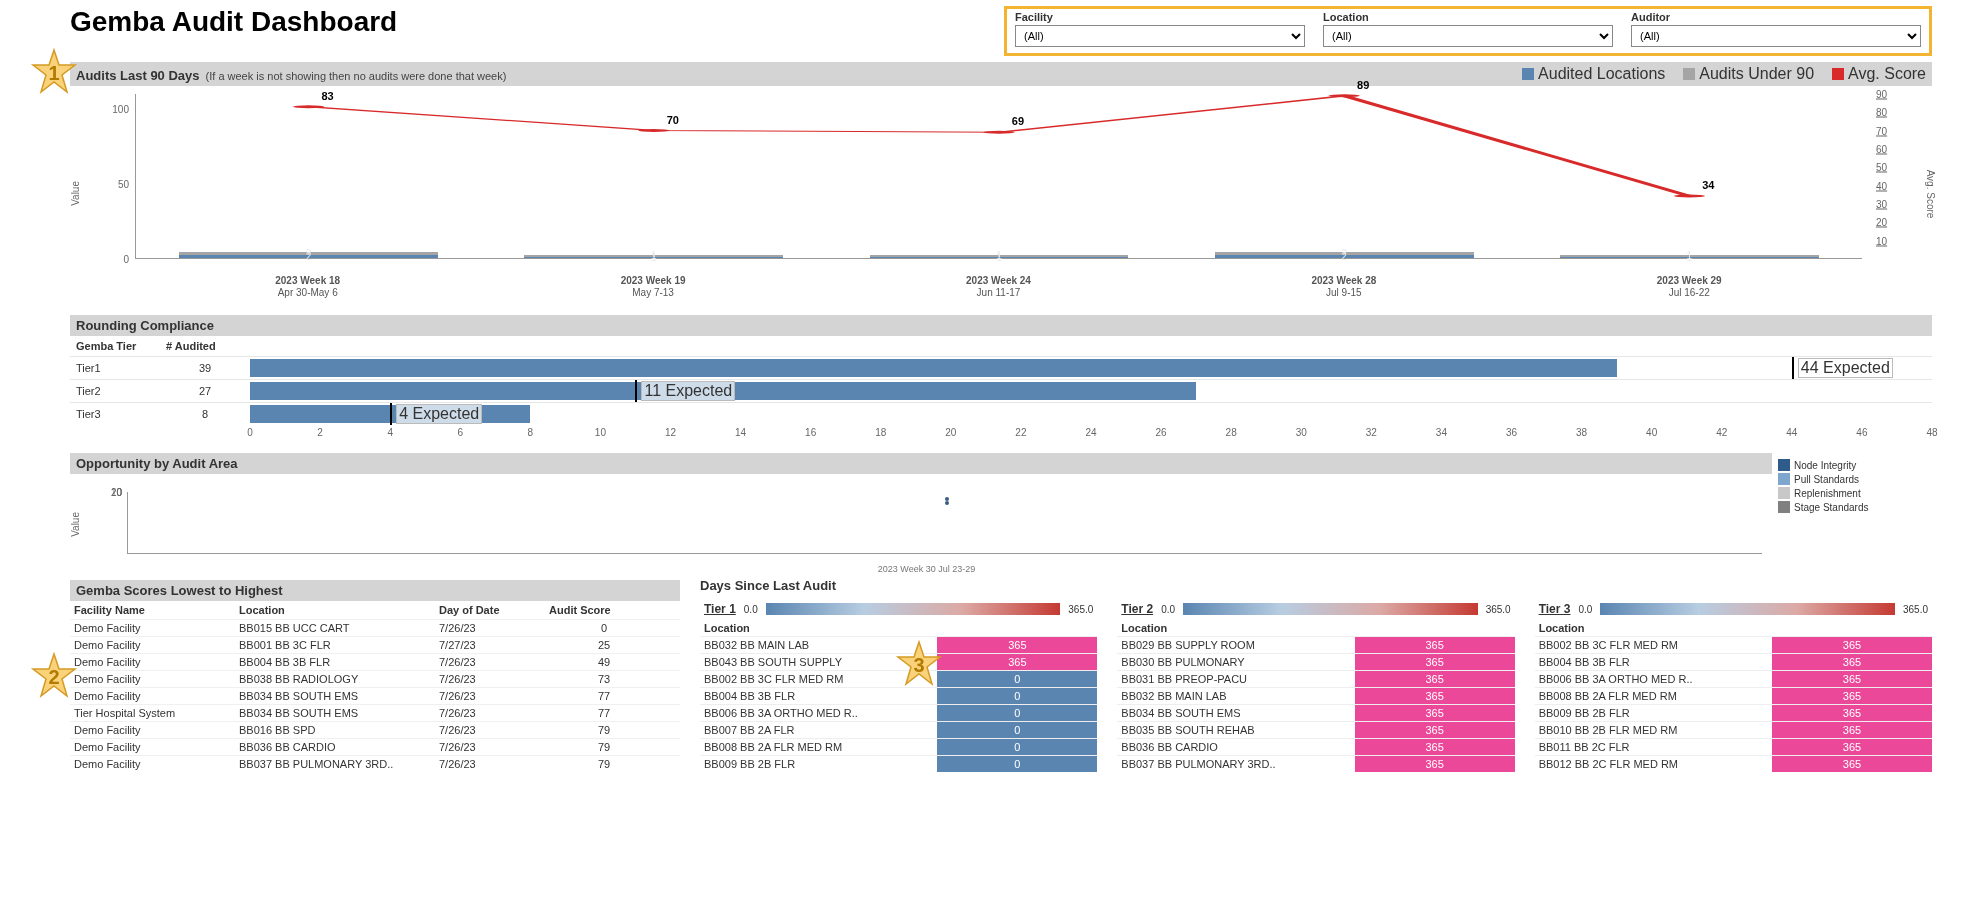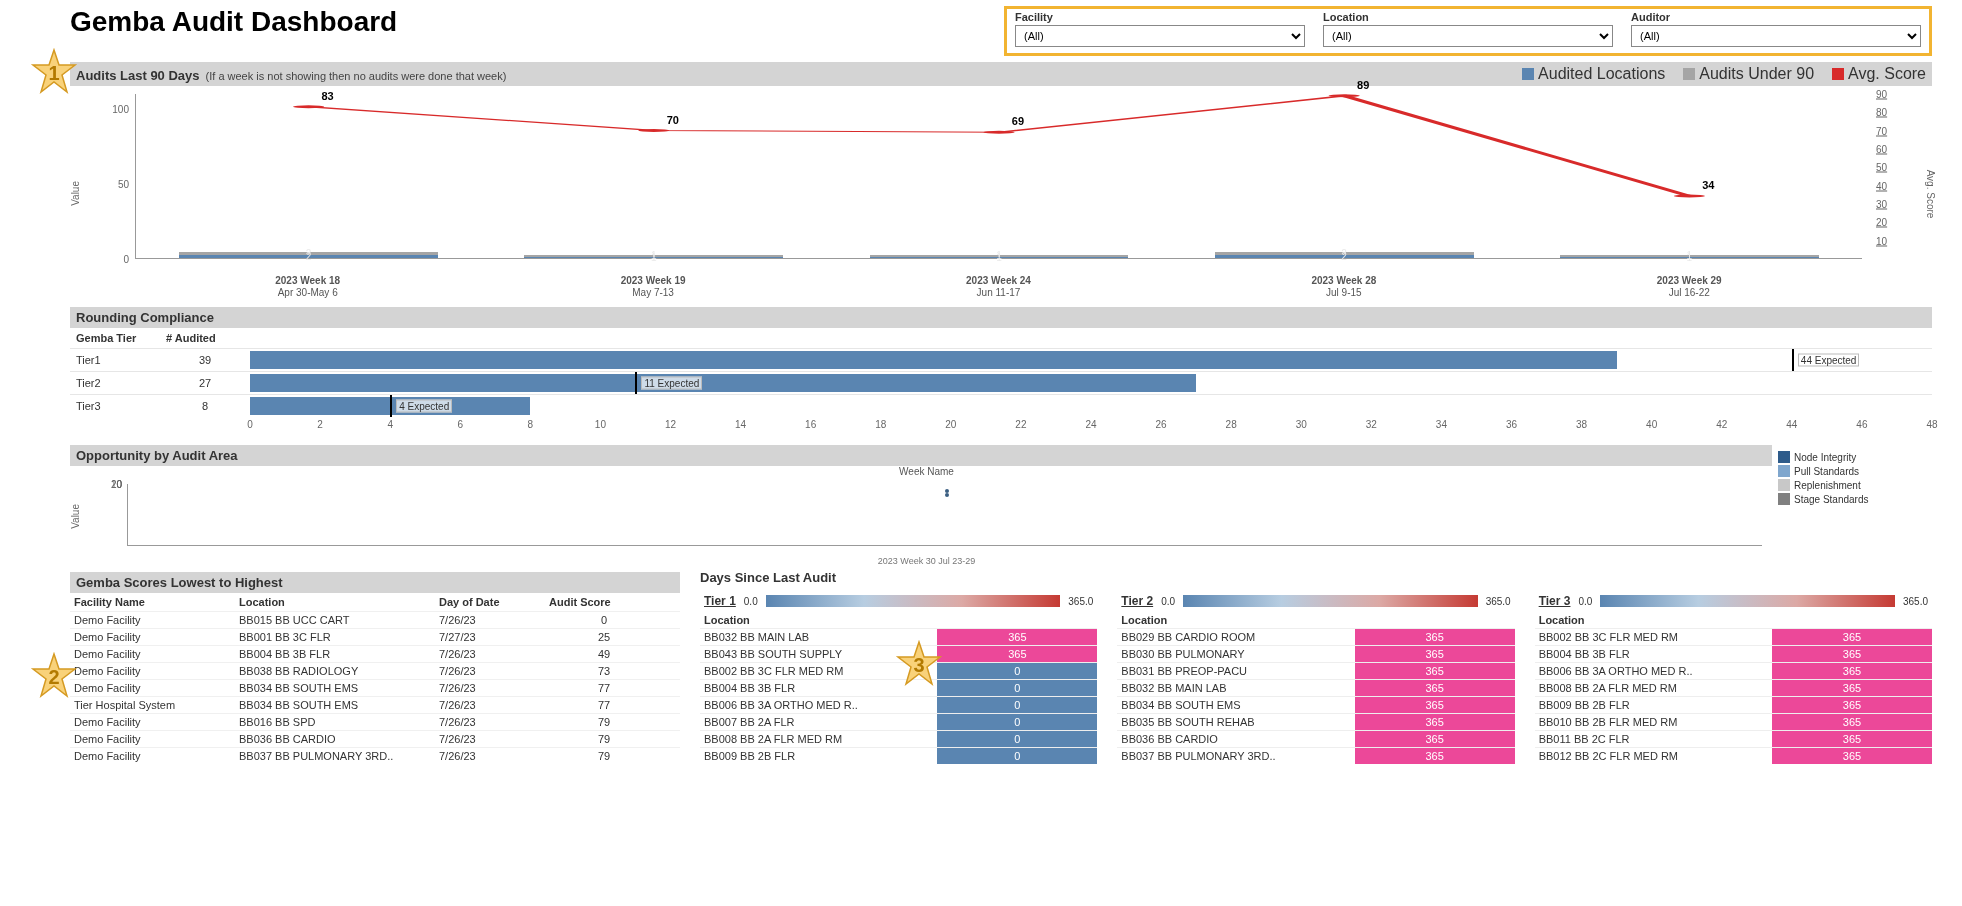--- a/index.html
+++ b/index.html
@@ -80,29 +80,29 @@
   .chart1 .bar-stack { width: 100%; display: flex; flex-direction: column; justify-content: flex-end; height: 100%; }
   .chart1 .seg { width: 100%; display:flex; align-items:center; justify-content:center; font-size:10px; color:#eaeaea; }
   .chart1 .seg.gray { background:#a5a5a5; }
   .chart1 .seg.blue { background:#5a85b1; }
   .chart1 .dl { position:absolute; top:-16px; left:50%; transform:translateX(-50%); font-size:11px; font-weight:bold; color:#000;padding-left:38px;}
   .chart1 .xlabels { position:absolute; left:50px; right:70px; bottom:2px; display:flex; justify-content:space-around; }
   .chart1 .xlabels div { text-align:center; font-size:10px; color:#555; line-height:1.2;}
   .chart1 svg.line { position:absolute; inset:0; overflow:visible; }
 
   
-  .rc-wrap { margin-top: 6px; }
+  .rc-wrap { margin-top: 14px; }
   .rc-header { display:grid; grid-template-columns: 90px 90px 1fr; font-size:11px; color:#333; padding:2px 0;}
   .rc-header span { padding: 2px 6px; font-weight: bold; }
   .rc-row { display:grid; grid-template-columns: 90px 90px 1fr; align-items:center; border-top:1px solid #e6e6e6; }
   .rc-row .cell { padding: 3px 6px; font-size: 11px; }
   .rc-bar-wrap { position:relative; height:22px; }
   .rc-bar { position:absolute; left:0; top:2px; bottom:2px; background:#5a85b1; }
   .rc-exp { position:absolute; top:0; bottom:0; width:2px; background:#000; }
-  .rc-exp-label { position:absolute; top:50%; transform:translateY(-50%); margin-left:6px; font-size:10px; background:rgba(255,255,255,0.7); padding:0 2px; border:1px solid #bbb;}
+  .rc-exp-label { position:absolute; top:50%; transform:translateY(-50%); margin-left:6px; font-size:16px; background:rgba(255,255,255,0.7); padding:0 2px; border:1px solid #bbb;}
   .rc-axis { display:grid; grid-template-columns: 90px 90px 1fr; margin-top:2px;}
   .rc-axis .ticks { position:relative; height:16px; }
   .rc-axis .ticks span { position:absolute; top:0; font-size:10px; color:#666; transform:translateX(-50%); }
 
   
   .opp-wrap { margin-top: 10px; display:flex; }
   .opp-chart { flex:1; position:relative; height:100px; padding: 4px 10px 20px 46px;}
   .opp-chart .header-line { position:absolute; top:0; left:0; right:0; text-align:center; font-size:10px; color:#555;}
   .opp-chart .yax span { position:absolute; right:100%; margin-right:6px; font-size:10px; color:#666; transform:translateY(-50%);}
   .opp-chart .plot2 { position:absolute; left:46px; right:10px; top:18px; bottom:20px; border-left:1px solid #999; border-bottom:1px solid #999;}
@@ -345,21 +345,20 @@
 </div>
 
 <div class="opp-wrap">
   <div style="flex:1;">
     <div class="section-bar">
         <span>Opportunity by Audit Area</span>
       </div>
     <div style="display:flex; height:100px;">
     <div class="opp-ylabel">Value</div>
     <div class="opp-chart" style="flex:1;">
-      <div class="header-line">Week Name</div>
       <div class="plot2">
         <span class="yax" style="position:absolute;">
               <span style="top:0%;">20</span>
               <span style="top:50%;">10</span>
               <span style="top:100%;">0</span>
             </span>
         <div style="position:absolute; left:50%; top:8%; width:4px; height:4px; background:#3b5f82; border-radius:50%;"></div>
         <div style="position:absolute; left:50%; top:14%; width:4px; height:4px; background:#3b5f82; border-radius:50%;"></div>
       </div>
       <div class="xw" id="opp-xw">2023 Week 30 Jul 23-29</div>
@@ -501,21 +500,21 @@
         </div>
         <div class="tier-col">
           <div class="tier-head">
             <span class="t">Tier 2</span>
             <span class="rng">0.0</span>
             <div class="grad"></div>
             <span class="rng">365.0</span>
           </div>
           <div class="lh">Location</div>
           <div class="drow">
-            <div class="loc">BB029 BB CARDIO ROOM</div>
+            <div class="loc">BB029 BB SUPPLY ROOM</div>
             <div class="val red">365</div>
           </div>
           <div class="drow">
             <div class="loc">BB030 BB PULMONARY</div>
             <div class="val red">365</div>
           </div>
           <div class="drow">
             <div class="loc">BB031 BB PREOP-PACU</div>
             <div class="val red">365</div>
           </div>

